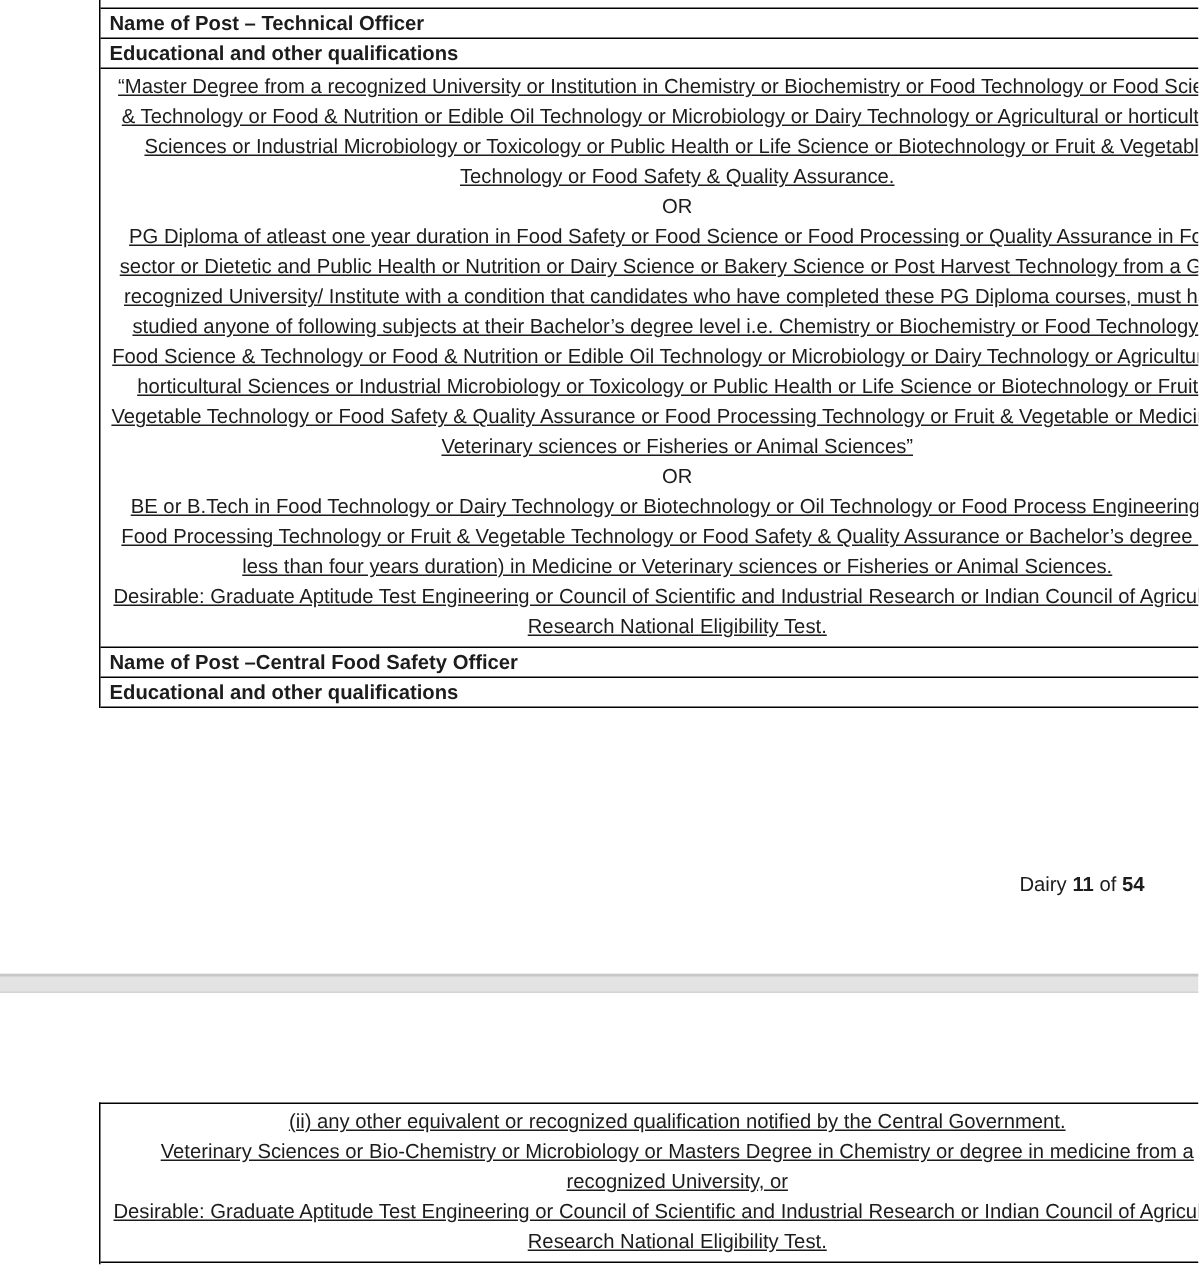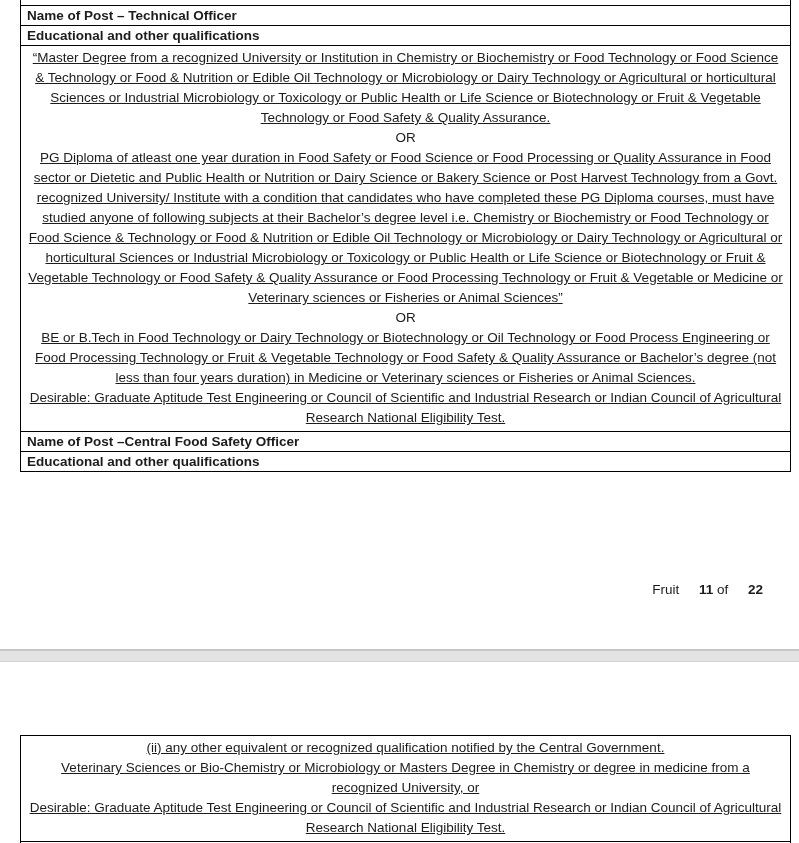--- a/index.html
+++ b/index.html
@@ -5,21 +5,21 @@
   * { box-sizing: border-box; }
   html, body { margin: 0; padding: 0; }
   body {
     width: 799px;
     height: 843px;
     overflow: hidden;
     background: #ffffff;
     font-family: "Liberation Sans", sans-serif;
     color: #1c1c1c;
   }
-  .page { background: #ffffff; position: relative; }
+  .page { background: #ffffff; position: relative; padding-left: 46px; }
   #p1 { height: 649px; overflow: hidden; }
   #p2 { height: 181px; padding-top: 73px; overflow: hidden; }
   .page-gap {
     height: 13px;
     background: #e3e3e3;
     border-top: 2px solid #c7c7c7;
     border-bottom: 1px solid #d4d4d4;
   }
   .doc-table {
     margin-left: 20px;
@@ -43,21 +43,21 @@
   .row.cell { padding: 2px 6px 3px 6px; }
   .row.cell p { margin: 0; text-align: center; }
   p.just { text-align: justify; text-decoration: underline; }
   .footer {
     position: absolute;
     top: 582px;
     right: 36px;
     font-size: 13.5px;
     white-space: pre;
   }
-  .footer b { font-weight: bold; margin-left: 16px; }
+  .footer b { font-weight: bold; }
   b.inline-bold { font-weight: bold; }
 </style>
 </head>
 <body>
 
 <div class="viewport">
 
   <section class="page" id="p1">
     <div class="doc-table">
       <div class="row sliver"></div>
@@ -82,21 +82,21 @@
       <div class="row heading">
         <span>Name of Post –Central Food Safety Officer</span>
       </div>
 
       <div class="row heading">
         <span>Educational and other qualifications</span>
       </div>
 
     </div>
 
-    <div class="footer"><span>Fruit </span><b>11</b><span> of </span><b>22</b></div>
+    <div class="footer"><span>Dairy </span><b>11</b><span> of </span><b>54</b></div>
   </section>
 
   <div class="page-gap"></div>
 
   <section class="page" id="p2">
     <div class="doc-table">
       <div class="row cell">
         <p class="just">(ii) any other equivalent or recognized qualification notified by the Central Government.</p>
         <p class="just">Veterinary Sciences or Bio-Chemistry or Microbiology or Masters Degree in Chemistry or degree in medicine from a recognized University, or</p>
         <p class="just">Desirable: Graduate Aptitude Test Engineering or Council of Scientific and Industrial Research or Indian Council of Agricultural Research National Eligibility Test.</p>

